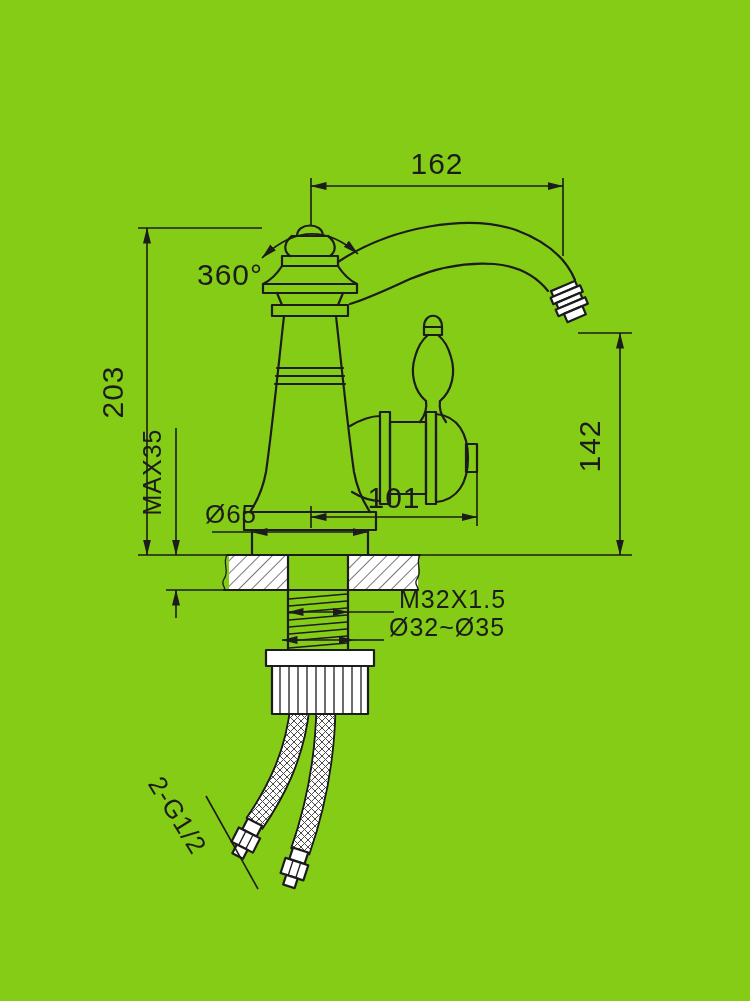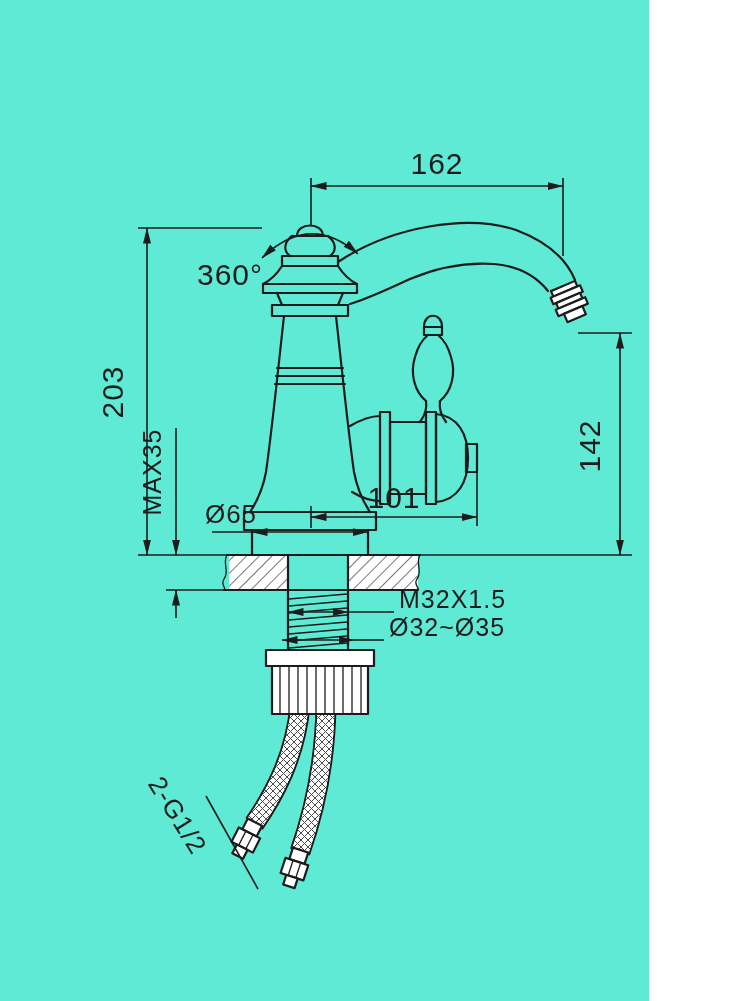--- a/index.html
+++ b/index.html
@@ -1,16 +1,16 @@
 <!DOCTYPE html>
 <html><head>
 <meta charset="utf-8">
 <style>
   html,body{margin:0;padding:0;background:#fff;}
-  .canvas{position:relative;width:649px;height:1001px;background:#5eead4;overflow:hidden;}
+  .canvas{position:relative;width:750px;height:1001px;background:#84cc16;overflow:hidden;}
   svg{display:block;}
   .ln{fill:none;stroke:#1c1c1c;stroke-width:2.2;stroke-linecap:round;stroke-linejoin:round;}
   .lnf{fill:#ffffff;stroke:#1c1c1c;stroke-width:2.2;stroke-linejoin:round;}
   .thin{fill:none;stroke:#1c1c1c;stroke-width:1.3;}
   .dln{fill:none;stroke:#1c1c1c;stroke-width:1.6;}
   .hose-out{fill:none;stroke:#1c1c1c;stroke-width:21;}
   .hose-in{fill:none;stroke:#ffffff;stroke-width:17;}
   .hose-braid{fill:none;stroke:url(#braid);stroke-width:17;}
   .dim{font-family:"Liberation Sans",sans-serif;font-size:30px;fill:#1c1c1c;letter-spacing:1px;}
   .dim-md{font-family:"Liberation Sans",sans-serif;font-size:26px;fill:#1c1c1c;letter-spacing:1px;}

